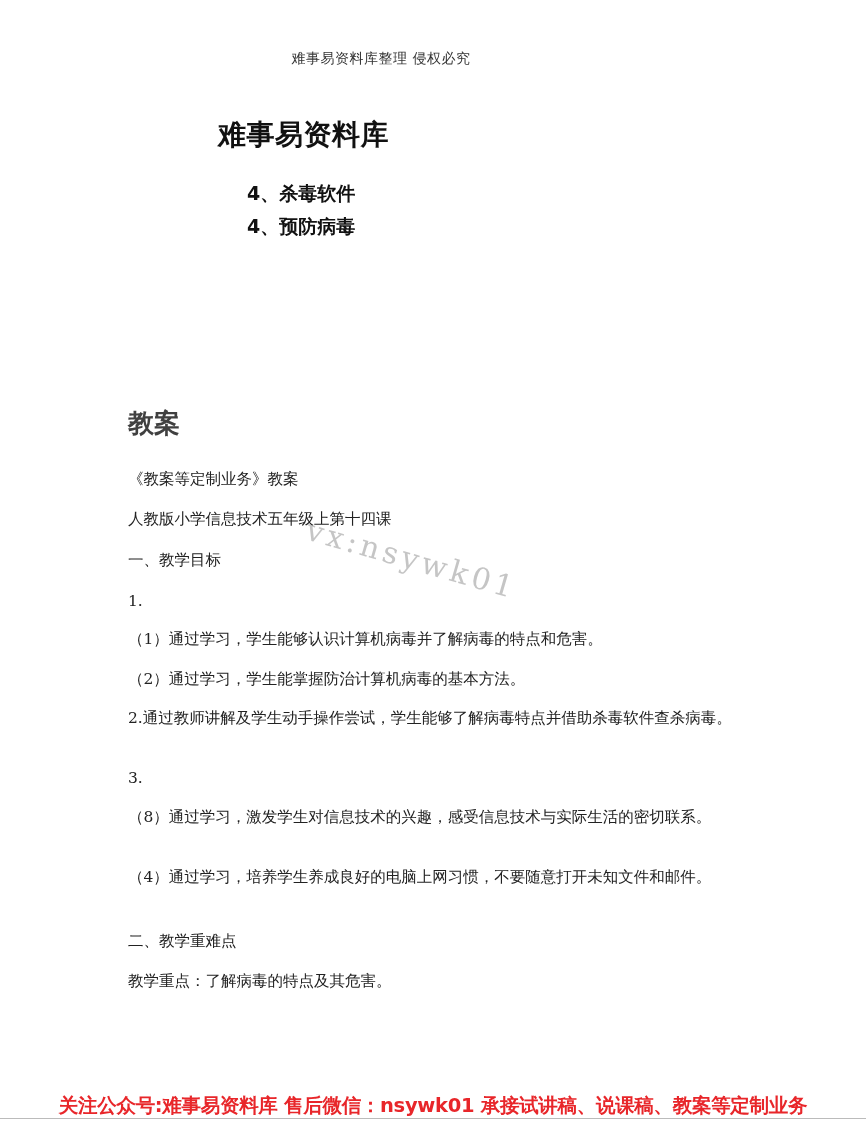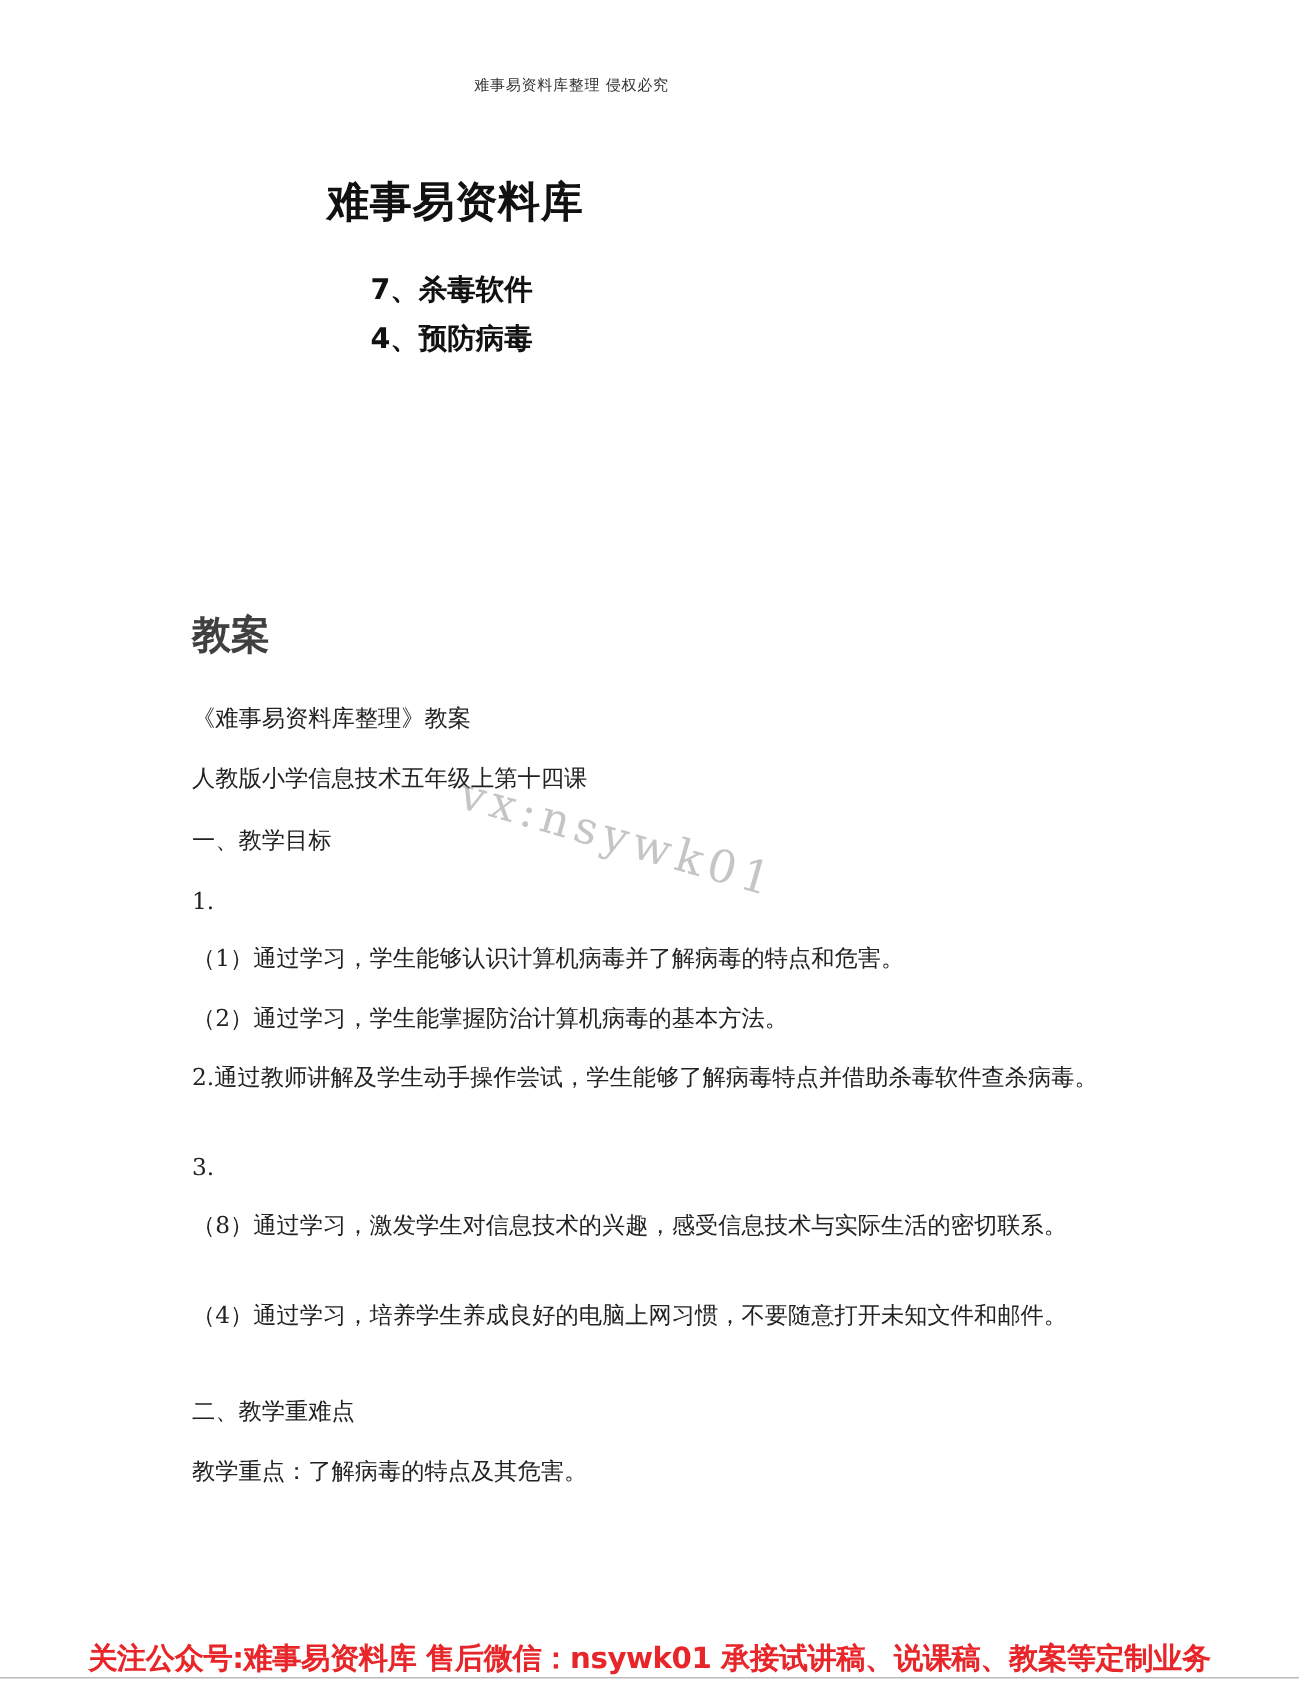--- a/index.html
+++ b/index.html
@@ -3,21 +3,21 @@
   <meta charset="utf-8">
   <style>
     html, body { margin: 0; padding: 0; }
     body {
       width: 866px; height: 1122px; position: relative; overflow: hidden;
       background: #ffffff; color: #222;
       font-family: "DejaVu Serif", "Liberation Serif", serif;
     }
     .header {
       position: absolute; top: 50px; left: 0; width: 762px; text-align: center;
-      font-size: 10px; color: #333; letter-spacing: 0.5px;
+      font-size: 14px; color: #333; letter-spacing: 0.5px;
     }
     .slide-title {
       position: absolute; top: 116px; left: 218px;
       font-family: "DejaVu Sans", "Liberation Sans", sans-serif;
       font-weight: bold; font-size: 28px; color: #111; letter-spacing: 0.5px;
     }
     .slide-list {
       position: absolute; top: 179px; left: 247px; margin: 0; padding: 0; list-style: none;
       font-family: "DejaVu Sans", "Liberation Sans", sans-serif;
       font-weight: bold; font-size: 19px; color: #111;
@@ -49,27 +49,27 @@
       position: absolute; top: 1118px; left: 0; width: 866px; height: 1px; background: #bbb;
     }
   </style>
 </head>
 <body>
 
 <div class="header">难事易资料库整理 侵权必究</div>
 
 <div class="slide-title">难事易资料库</div>
 <ul class="slide-list">
-  <li>7、杀毒软件</li>
+  <li>4、杀毒软件</li>
   <li>4、预防病毒</li>
 </ul>
 
 <div class="section-heading">教案</div>
 
-<div class="body-text" style="top:468px">《难事易资料库整理》教案</div>
+<div class="body-text" style="top:468px">《教案等定制业务》教案</div>
 <div class="body-text" style="top:508px">人教版小学信息技术五年级上第十四课</div>
 <div class="body-text" style="top:549px">一、教学目标</div>
 <div class="body-text" style="top:590px">1.</div>
 <div class="body-text" style="top:628px">（1）通过学习，学生能够认识计算机病毒并了解病毒的特点和危害。</div>
 <div class="body-text" style="top:668px">（2）通过学习，学生能掌握防治计算机病毒的基本方法。</div>
 <div class="body-text" style="top:707px">2.通过教师讲解及学生动手操作尝试，学生能够了解病毒特点并借助杀毒软件查杀病毒。</div>
 <div class="body-text" style="top:767px">3.</div>
 <div class="body-text" style="top:806px">（8）通过学习，激发学生对信息技术的兴趣，感受信息技术与实际生活的密切联系。</div>
 <div class="body-text" style="top:866px">（4）通过学习，培养学生养成良好的电脑上网习惯，不要随意打开未知文件和邮件。</div>
 <div class="body-text" style="top:930px">二、教学重难点</div>

